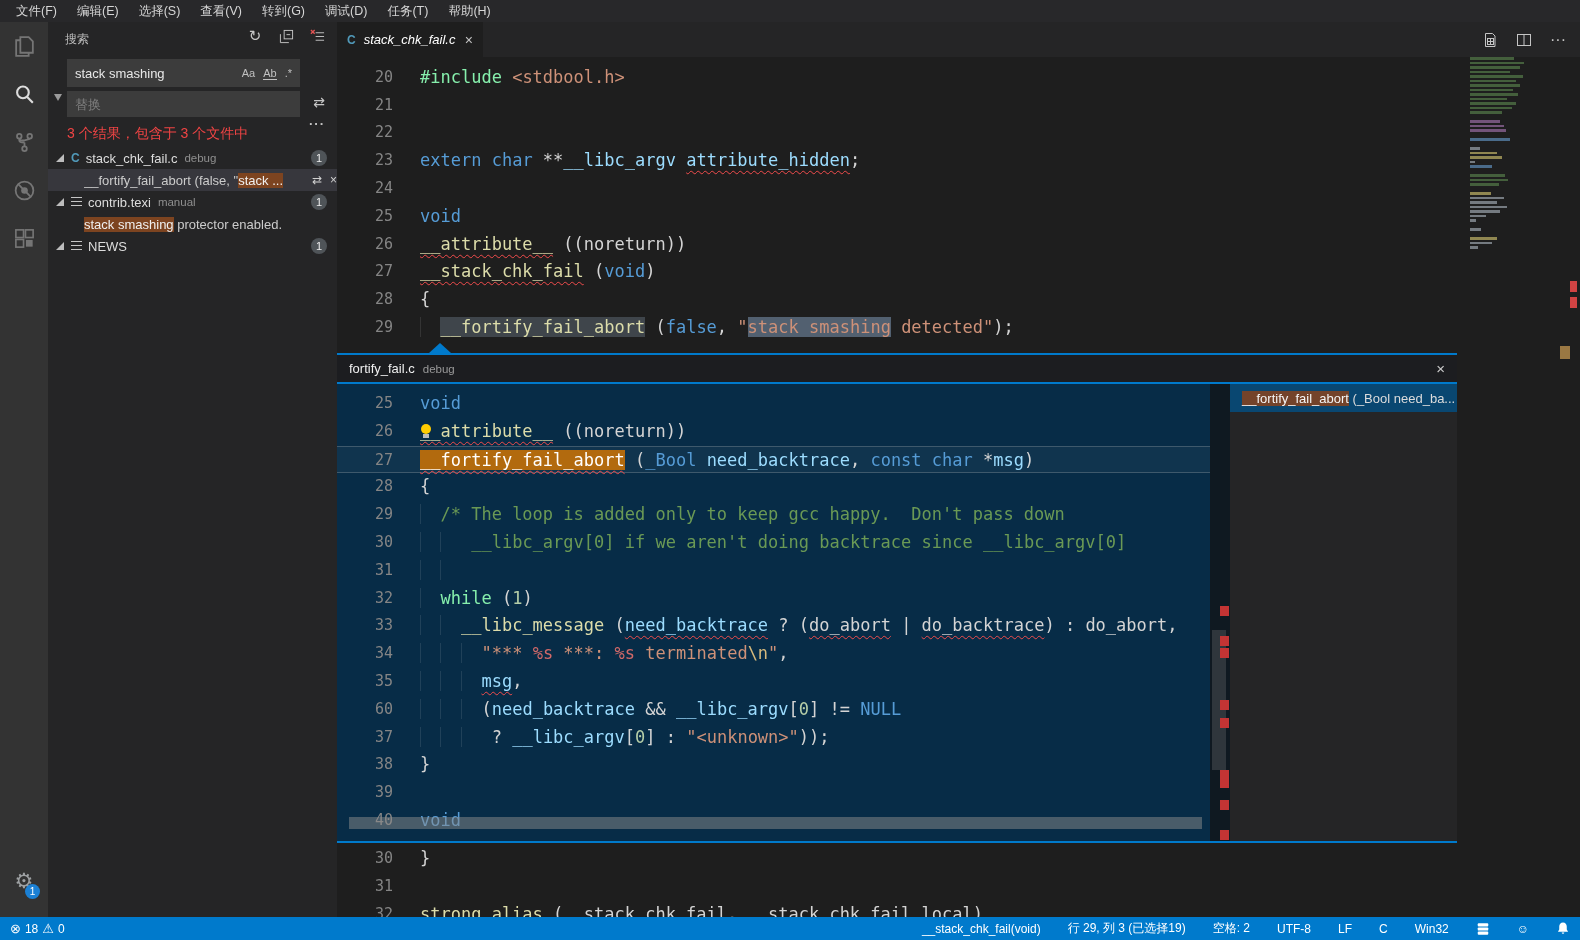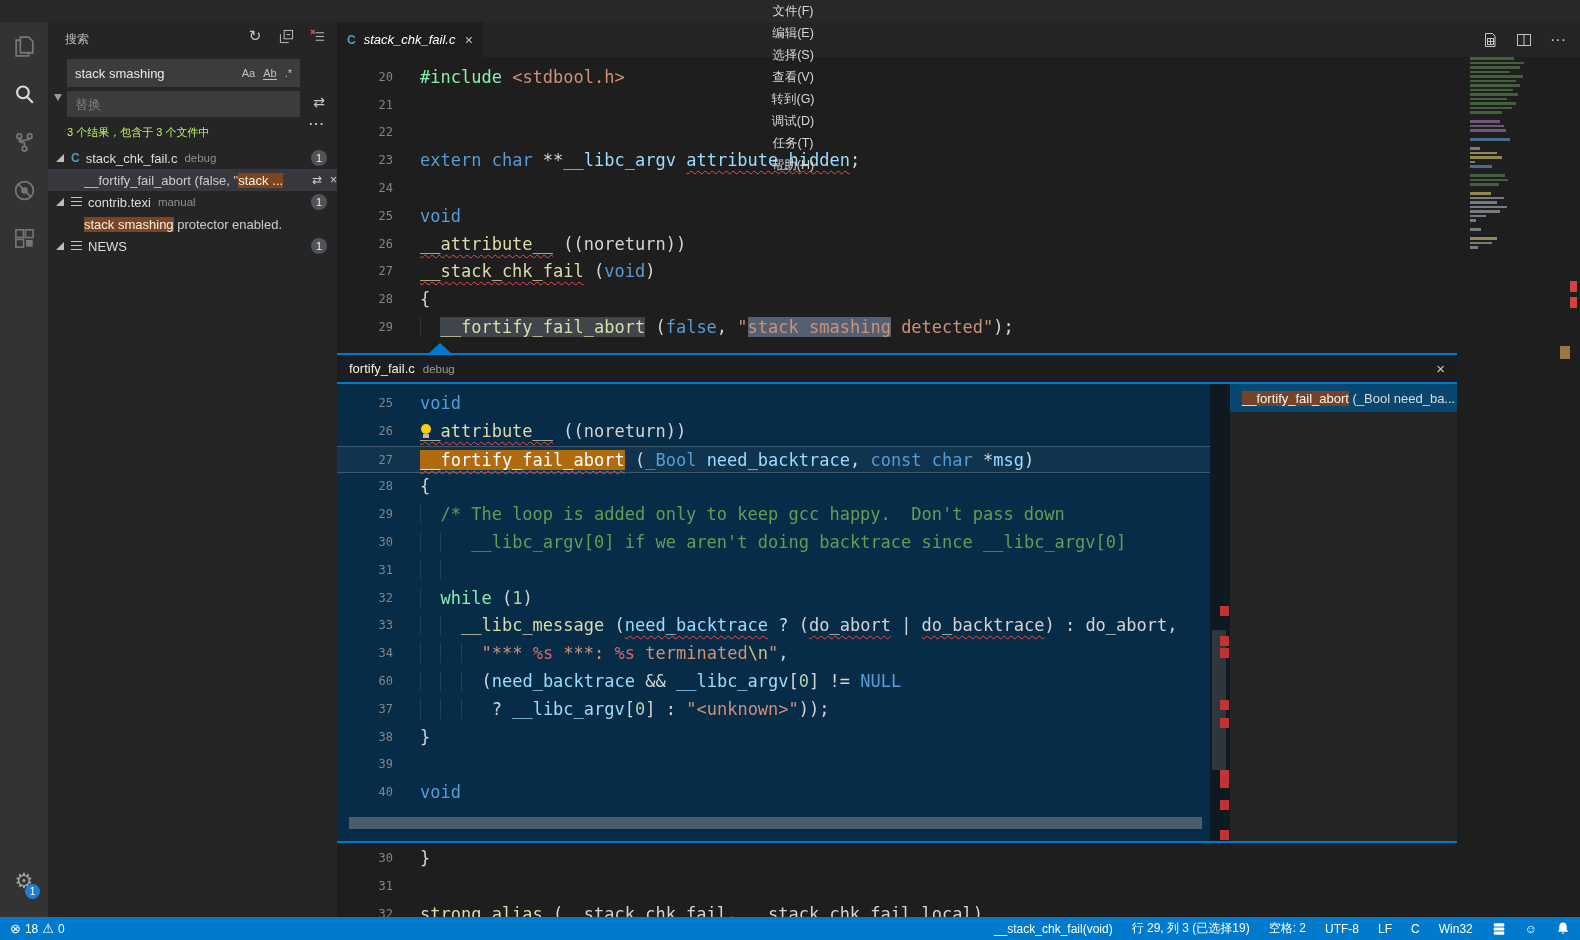--- a/index.html
+++ b/index.html
@@ -1,21 +1,21 @@
 <!DOCTYPE html>
 <html><head>
 <meta charset="utf-8">
 <style>
   * { box-sizing: border-box; margin: 0; padding: 0; }
   html,body { width:1580px; height:940px; overflow:hidden; background:#1e1e1e;
     font-family:"Liberation Sans", sans-serif; color:#cccccc; }
 
   
   .menubar { position:absolute; top:0; left:0; width:1580px; height:22px; background:#28282a;
-    display:flex; align-items:center; padding-left:6px; z-index:10;flex-direction:column; }
+    display:flex; align-items:center; padding-left:6px; z-index:10; }
   .menu-item { padding:0 10px; font-size:12.5px; color:#d6d6d6; line-height:22px; cursor:default; }
 
   
   .activitybar { position:absolute; top:22px; left:0; width:48px; height:895px; background:#333333; z-index:9; }
   .ab-icon { width:48px; height:48px; display:flex; align-items:center; justify-content:center; opacity:.9; }
   .ab-bottom { position:absolute; bottom:24px; left:0; width:48px; display:flex; justify-content:center; }
   .gear { font-size:21px; color:#9da0a2; }
   .ab-badge { position:absolute; left:25px; bottom:18px; min-width:15px; height:15px; border-radius:8px;
     background:#1b80d4; color:#fff; font-size:10px; line-height:15px; text-align:center; padding:0 3px; }
 
@@ -29,21 +29,21 @@
   .find-row, .replace-row { position:absolute; left:19px; width:233px; background:#3c3c3c; display:flex; align-items:center; }
   .find-row { top:37px; height:28px; }
   .replace-row { top:69px; height:26px; }
   .find-row input, .replace-row input { flex:1; min-width:0; background:transparent; border:0; outline:none;
     color:#e8e8e8; font-size:13px; padding:0 8px; font-family:"Liberation Sans",sans-serif; }
   .replace-row input::placeholder { color:#7f7f7f; }
   .ftog { color:#c0c0c0; font-size:11px; margin-right:8px; flex:none; }
   .ftog.ww { border-bottom:1px solid #c0c0c0; }
   .replace-all { position:absolute; right:12px; top:72px; color:#c5c5c5; font-size:14px; }
   .more-dots { position:absolute; right:12px; top:94px; color:#c5c5c5; font-size:13px; font-weight:bold; letter-spacing:1px; }
-  .summary { position:absolute; top:103px; left:19px; font-size:11px; color:#bef264; }
+  .summary { position:absolute; top:103px; left:19px; font-size:14px; color:#ef4444; }
   #results { position:absolute; top:125px; left:0; right:0; }
   .trow { height:22px; display:flex; align-items:center; font-size:13px; white-space:nowrap; overflow:hidden; }
   .frow { padding-left:8px; }
   .twisty { width:8px; height:8px; background:#bdbdbd; clip-path:polygon(100% 0,100% 100%,0 100%); margin-right:7px; flex:none; }
   .cicon { color:#519aba; font-weight:bold; font-size:12px; margin-right:6px; flex:none; }
   .ficon { width:11px; height:10px; margin-right:6px; flex:none;
     background:repeating-linear-gradient(to bottom,#c5c5c5 0 1.5px,transparent 1.5px 4px); }
   .fname { color:#dddddd; }
   .fdesc { color:#8f8f8f; font-size:11.5px; margin-left:7px; }
   .fspacer { flex:1; }
@@ -53,21 +53,21 @@
   .mrow.selrow { background:#37373d; }
   .hl { background:#7d4420; color:#f0f0f0; }
   .rowic { color:#d0d0d0; font-size:12px; margin-left:8px; flex:none; }
   .mtext { overflow:hidden; white-space:pre; flex:1; }
 
   
   .editor { position:absolute; top:22px; left:337px; width:1243px; height:895px; background:#1e1e1e; overflow:hidden; }
   .codeblock { position:absolute; left:0; right:0; z-index:1; }
   .codeline { position:relative; display:flex; height:27.8px; line-height:27.8px;
     font-family:"DejaVu Sans Mono","Liberation Mono",monospace; font-size:17px; }
-  .ln { width:56px; text-align:right; color:#858585; flex:none; font-size:12px; }
+  .ln { width:56px; text-align:right; color:#858585; flex:none; font-size:15px; }
   .ltext { white-space:pre; margin-left:27px; }
   .tok.kw{color:#569cd6} .tok.fn{color:#dcdcaa} .tok.var{color:#9cdcfe} .tok.str{color:#ce9178}
   .tok.esc{color:#d7ba7d} .tok.fmt{color:#d16969} .tok.num{color:#b5cea8} .tok.cmt{color:#6a9955}
   .tok.pp{color:#86efac} .tok.pl{color:#d4d4d4}
   .tok.sq { text-decoration:underline; text-decoration-style:wavy; text-decoration-color:#f14c4c;
     text-decoration-thickness:1px; text-underline-offset:4px; }
   .tok.selw { background:#3f454b; }
   .tok.sel  { background:#526070; }
   .tok.pm   { background:#b26a0e; color:#ffffff; }
   .tok.g { box-shadow:inset 1px 0 0 rgba(255,255,255,0.10); }
@@ -113,21 +113,21 @@
   .refrow { height:28px; background:#094771; display:flex; align-items:center; padding-left:12px;
     font-size:13px; color:#e6e6e6; white-space:pre; overflow:hidden; }
   .refmatch { background:#74432a; color:#f5f5f5; white-space:pre; }
   .refrest { white-space:pre; color:#dcdcdc; }
 
   
   .statusbar { position:absolute; bottom:0; left:0; width:1580px; height:23px; background:#007acc; z-index:12;
     display:flex; align-items:center; font-size:12px; color:#ffffff; padding:0 10px; }
   .sb-item { display:flex; align-items:center; gap:4px; margin-right:14px; white-space:nowrap; }
   .sb-right { margin-left:auto; display:flex; align-items:center; gap:19px; }
-  .sb-right .sb-item { margin-right:0; }
+  .sb-right .sb-item { margin-right:0;margin-left:8px; }
   .sbi { font-size:13px; }
 </style>
 </head>
 <body>
 
 <div class="menubar" id="menubar">
     <span class="menu-item">文件(F)</span>
     <span class="menu-item">编辑(E)</span>
     <span class="menu-item">选择(S)</span>
     <span class="menu-item">查看(V)</span>
@@ -396,20 +396,24 @@
             </div>
             <div class="codeline">
               <span class="ln">33</span>
               <span class="ltext"><span class="tok pl g">  </span><span class="tok pl g">  </span><span class="tok fn">__libc_message</span><span class="tok pl"> (</span><span class="tok var sq">need_backtrace</span><span class="tok pl"> ? (</span><span class="tok pl sq">do_abort</span><span class="tok pl"> | </span><span class="tok pl sq">do_backtrace</span><span class="tok pl">) : do_abort,</span></span>
             </div>
             <div class="codeline">
               <span class="ln">34</span>
               <span class="ltext"><span class="tok pl g">  </span><span class="tok pl g">  </span><span class="tok pl g">  </span><span class="tok str">"*** </span><span class="tok fmt">%s</span><span class="tok str"> ***: </span><span class="tok fmt">%s</span><span class="tok str"> terminated</span><span class="tok esc">\n</span><span class="tok str">"</span><span class="tok pl">,</span></span>
             </div>
             <div class="codeline">
+              <span class="ln">35</span>
+              <span class="ltext"><span class="tok pl g">  </span><span class="tok pl g">  </span><span class="tok pl g">  </span><span class="tok var sq">msg</span><span class="tok pl">,</span></span>
+            </div>
+            <div class="codeline">
               <span class="ln">60</span>
               <span class="ltext"><span class="tok pl g">  </span><span class="tok pl g">  </span><span class="tok pl g">  </span><span class="tok pl">(</span><span class="tok var">need_backtrace</span><span class="tok pl"> &amp;&amp; </span><span class="tok var">__libc_argv</span><span class="tok pl">[</span><span class="tok num">0</span><span class="tok pl">] != </span><span class="tok kw">NULL</span></span>
             </div>
             <div class="codeline">
               <span class="ln">37</span>
               <span class="ltext"><span class="tok pl g">  </span><span class="tok pl g">  </span><span class="tok pl g">  </span><span class="tok pl"> ? </span><span class="tok var">__libc_argv</span><span class="tok pl">[</span><span class="tok num">0</span><span class="tok pl">] : </span><span class="tok str">"&lt;unknown&gt;"</span><span class="tok pl">));</span></span>
             </div>
             <div class="codeline">
               <span class="ln">38</span>
               <span class="ltext"><span class="tok pl">}</span></span>

